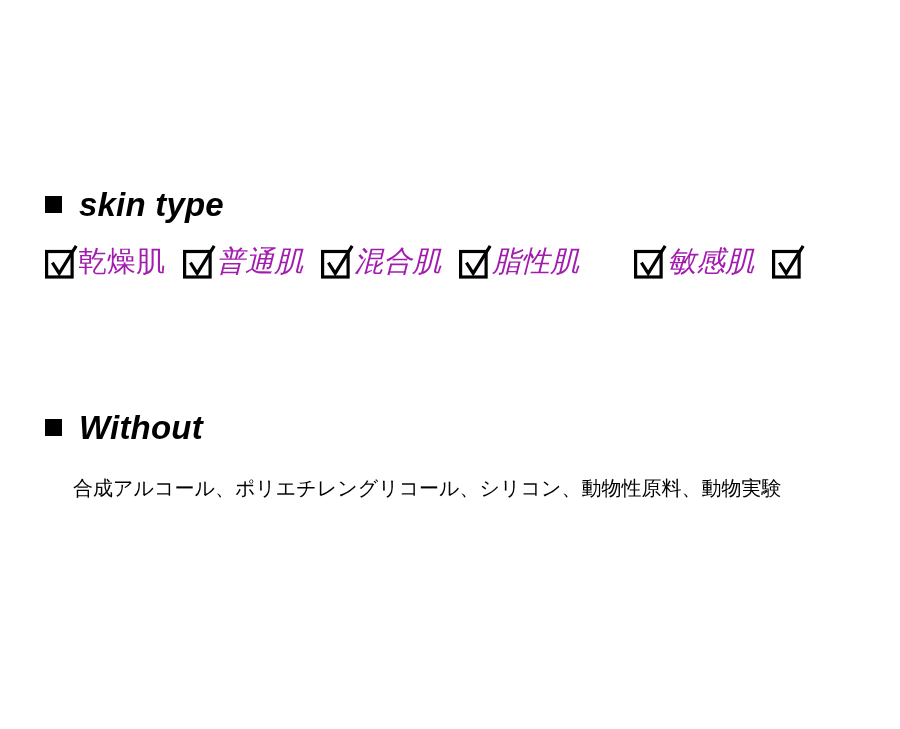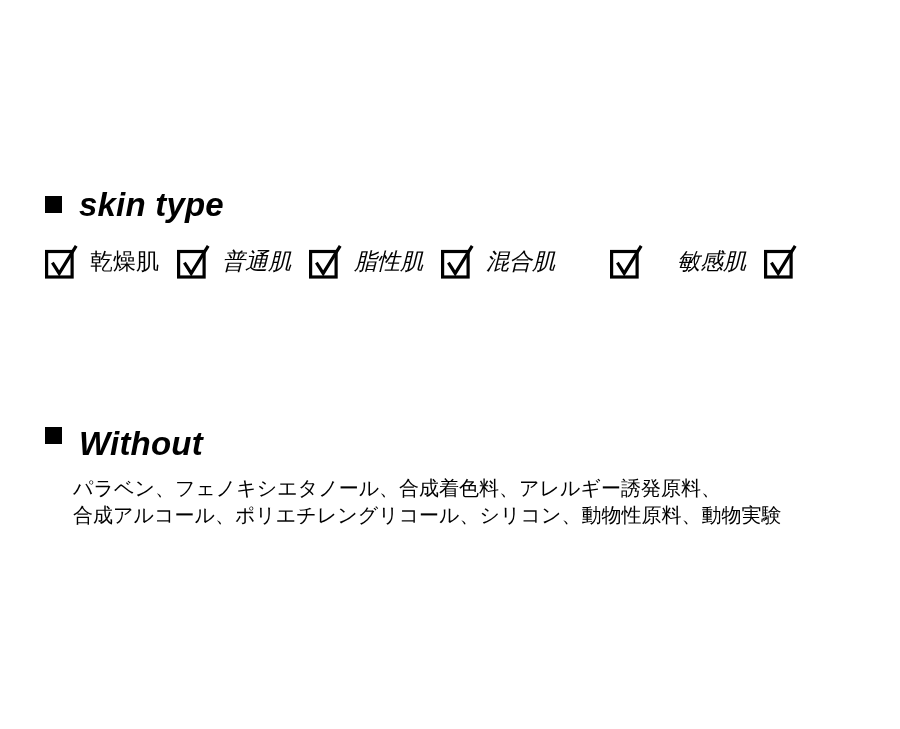--- a/index.html
+++ b/index.html
@@ -44,38 +44,38 @@
     font-style: italic;
     letter-spacing: 0.2px;
     line-height: 1;
     color: #000000;
   }
 
   #skin-type-heading { left: 45px; top: 188px; }
   #skin-type-heading .heading-text { margin-left: 17px; }
 
   #without-heading { left: 45px; top: 411px; }
-  #without-heading .heading-text { margin-left: 17px; margin-top: 16px; }
+  #without-heading .heading-text { margin-left: 17px; }
 
   
   .checkbox-row {
     position: absolute;
     left: 45px;
     top: 246px;
     display: flex;
     align-items: flex-start;
     white-space: nowrap;
   }
   .checkbox-item {
     display: flex;
     align-items: flex-start;
     white-space: nowrap;
   }
   .checkbox-item + .checkbox-item { margin-left: 18px; font-style: italic; }
-  .checkbox-item.wide-gap { margin-left: 55px; gap: 22px; }
+  .checkbox-item.wide-gap { margin-left: 55px; }
 
   .checkbox-mark {
     position: relative;
     width: 27px;
     height: 27px;
     flex: 0 0 auto;
     margin-top: 5px;
     overflow: visible;
   }
   .checkbox-mark svg {
@@ -83,25 +83,25 @@
     left: 0;
     top: -7px;
     width: 34px;
     height: 34px;
     overflow: visible;
     display: block;
   }
 
   .checkbox-label {
     font-family: "DejaVu Sans", "Liberation Sans", sans-serif;
-    font-size: 23px;
+    font-size: 29px;
     line-height: 30px;
     letter-spacing: 0px;
-    color: #000000;
-    margin-left: 18px;
+    color: #a21caf;
+    margin-left: 6px;
   }
 
   
   .without-body {
     position: absolute;
     left: 73px;
     top: 475px;
     font-family: "DejaVu Sans", "Liberation Sans", sans-serif;
     font-size: 20px;
     line-height: 27px;
@@ -142,31 +142,31 @@
       <span class="checkbox-label">普通肌</span>
     </div>
 
     <div class="checkbox-item">
       <span class="checkbox-mark">
         <svg viewBox="0 0 34 34" xmlns="http://www.w3.org/2000/svg">
           <rect x="1.6" y="7.5" width="25.5" height="25.5" fill="#ffffff" stroke="#000000" stroke-width="3.2"></rect>
           <path d="M 7.4 18.6 L 14.2 29.4 L 31.2 1.8" fill="none" stroke="#000000" stroke-width="3.2" stroke-linecap="butt" stroke-linejoin="miter"></path>
         </svg>
       </span>
-      <span class="checkbox-label">脂性肌</span>
+      <span class="checkbox-label">混合肌</span>
     </div>
 
     <div class="checkbox-item">
       <span class="checkbox-mark">
         <svg viewBox="0 0 34 34" xmlns="http://www.w3.org/2000/svg">
           <rect x="1.6" y="7.5" width="25.5" height="25.5" fill="#ffffff" stroke="#000000" stroke-width="3.2"></rect>
           <path d="M 7.4 18.6 L 14.2 29.4 L 31.2 1.8" fill="none" stroke="#000000" stroke-width="3.2" stroke-linecap="butt" stroke-linejoin="miter"></path>
         </svg>
       </span>
-      <span class="checkbox-label">混合肌</span>
+      <span class="checkbox-label">脂性肌</span>
     </div>
 
     <div class="checkbox-item wide-gap">
       <span class="checkbox-mark">
         <svg viewBox="0 0 34 34" xmlns="http://www.w3.org/2000/svg">
           <rect x="1.6" y="7.5" width="25.5" height="25.5" fill="#ffffff" stroke="#000000" stroke-width="3.2"></rect>
           <path d="M 7.4 18.6 L 14.2 29.4 L 31.2 1.8" fill="none" stroke="#000000" stroke-width="3.2" stroke-linecap="butt" stroke-linejoin="miter"></path>
         </svg>
       </span>
       <span class="checkbox-label">敏感肌</span>
@@ -182,17 +182,16 @@
     </div>
 
   </div>
 
   <div class="section-heading" id="without-heading">
     <span class="bullet-square"></span>
     <span class="heading-text">Without</span>
   </div>
 
   <div class="without-body">
-    <span class="body-line">パラベン、フェノキシエタノール、合成着色料、アレルギー誘発原料、</span>
     <span class="body-line">合成アルコール、ポリエチレングリコール、シリコン、動物性原料、動物実験</span>
   </div>
 
 </div>
 
 </body></html>

